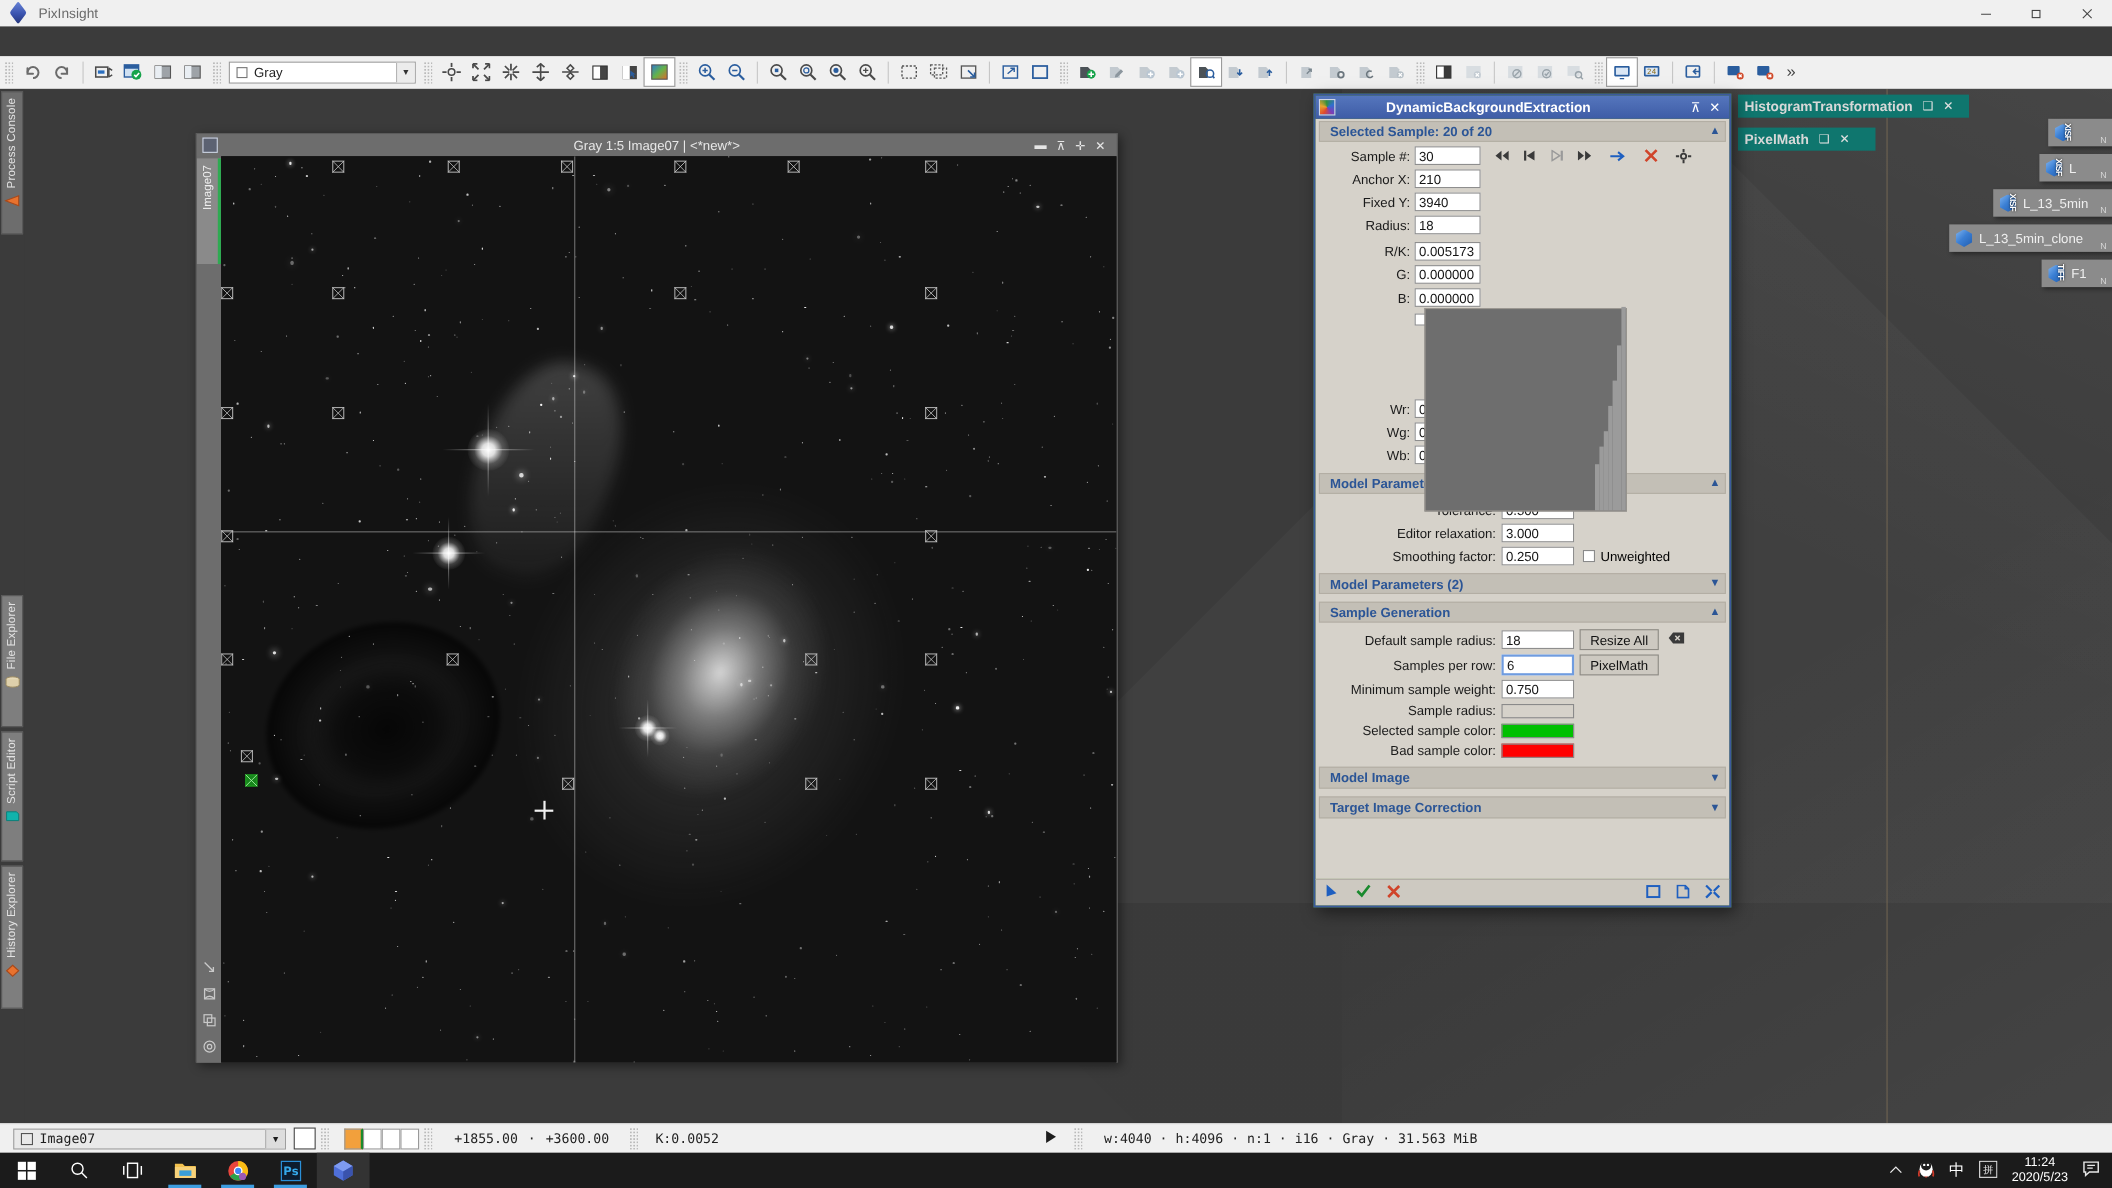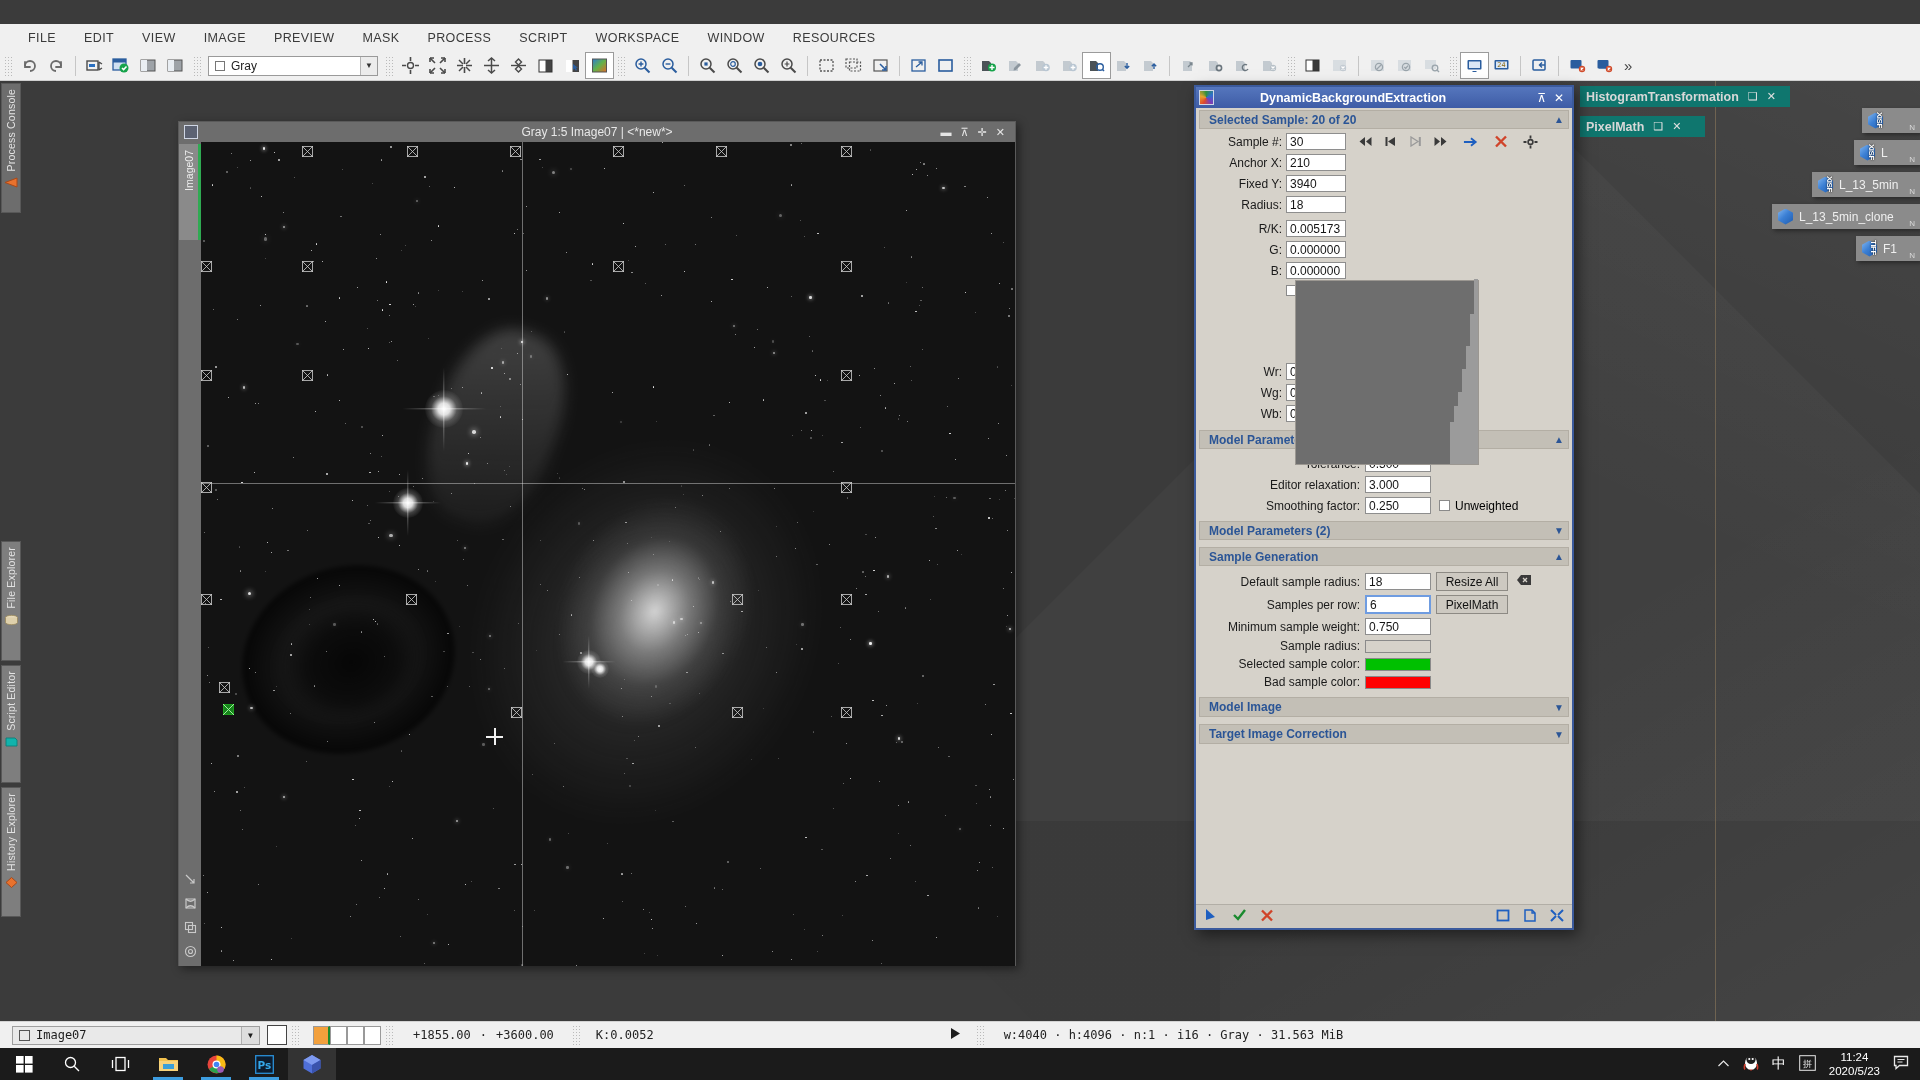--- a/index.html
+++ b/index.html
@@ -184,21 +184,21 @@
   }
   .sample:before,.sample:after{ content:""; position:absolute; left:-1px; top:-1px; width:11px; height:11px; }
   .sample:before{ background:linear-gradient(to bottom right, transparent calc(50% - .6px), rgba(205,205,205,.8) 50%, transparent calc(50% + .6px)); }
   .sample:after{ background:linear-gradient(to bottom left, transparent calc(50% - .6px), rgba(205,205,205,.8) 50%, transparent calc(50% + .6px)); }
   .sample.sel{ border-color:#1ea01e; background:#17851c; }
   .sample.sel:before{ background:linear-gradient(to bottom right, transparent calc(50% - .6px), #9ef09e 50%, transparent calc(50% + .6px)); }
   .sample.sel:after{ background:linear-gradient(to bottom left, transparent calc(50% - .6px), #9ef09e 50%, transparent calc(50% + .6px)); }
 
   
   .dbe{
-    position:absolute; left:1194px; top:85px; width:380px; height:845px;
+    position:absolute; left:1194px; top:85px; width:380px; height:740px;
     background:#4d7c0f; border:2px solid #3b5a9c; box-shadow:4px 5px 14px rgba(0,0,0,.5);
     display:flex; flex-direction:column;
   }
   .dbe-title{
     height:21px; background:linear-gradient(180deg,#5576bd 0%,#3e5ca6 100%);
     display:flex; align-items:center; position:relative;
   }
   .dbe-ico{
     width:15px;height:15px;margin-left:3px;border:1px solid #cfd6e4;
     background:conic-gradient(from 210deg at 50% 50%, #e04a2a, #e8a52f, #2f8f3d, #2f6fd0, #7a3fb8, #e04a2a);
@@ -296,34 +296,45 @@
   .tk.run:after{ content:""; position:absolute; bottom:0; left:9px; width:30px; height:3px; background:#3d9de0; }
   .tk.active{ background:#333; }
   .tray{ margin-left:auto; display:flex; align-items:center; gap:13px; padding-right:10px; color:#eee; font-size:12px;}
   .clock{ color:#fff; font-size:11.5px; line-height:14px; text-align:center; }
 </style>
 </head>
 <body>
 
 <div class="app">
 
-
-  <div class="menubar">
-    <div class="menu-item">FILE</div>
-    <div class="menu-item">EDIT</div>
-    <div class="menu-item">VIEW</div>
-    <div class="menu-item">IMAGE</div>
-    <div class="menu-item">PREVIEW</div>
-    <div class="menu-item">MASK</div>
-    <div class="menu-item">PROCESS</div>
-    <div class="menu-item">SCRIPT</div>
-    <div class="menu-item">WORKSPACE</div>
-    <div class="menu-item">WINDOW</div>
-    <div class="menu-item">RESOURCES</div>
+  <div class="titlebar">
+    <div class="tb-logo">
+        <div class="cube"></div>
+      </div>
+    <div class="tb-title">PixInsight</div>
+    <div class="tb-wbtns">
+      <div class="tb-wbtn">
+        <svg width="11" height="11" viewBox="0 0 11 11">
+            <line x1="1" y1="6" x2="10" y2="6" stroke="#444" stroke-width="1"></line>
+          </svg>
+      </div>
+      <div class="tb-wbtn">
+        <svg width="11" height="11" viewBox="0 0 11 11">
+            <rect x="1.5" y="2.5" width="7" height="6.5" fill="none" stroke="#444" stroke-width="1"></rect>
+          </svg>
+      </div>
+      <div class="tb-wbtn close">
+        <svg width="11" height="11" viewBox="0 0 11 11">
+            <line x1="1.5" y1="1.5" x2="9.5" y2="9.5" stroke="#444" stroke-width="1"></line>
+            <line x1="9.5" y1="1.5" x2="1.5" y2="9.5" stroke="#444" stroke-width="1"></line>
+          </svg>
+      </div>
+    </div>
   </div>
+
 
   <div class="toolbar">
     <div class="grip"></div>
     <div class="tbtn">
       <svg width="17" height="17" viewBox="0 0 17 17">
           <path d="M4 9 A5 5 0 1 1 9 14" fill="none" stroke="#6b6b6b" stroke-width="1.8"></path>
           <path d="M4 5 L4 10 L9 10" fill="none" stroke="#6b6b6b" stroke-width="1.8" stroke-linecap="round"></path>
         </svg>
     </div>
     <div class="tbtn">

